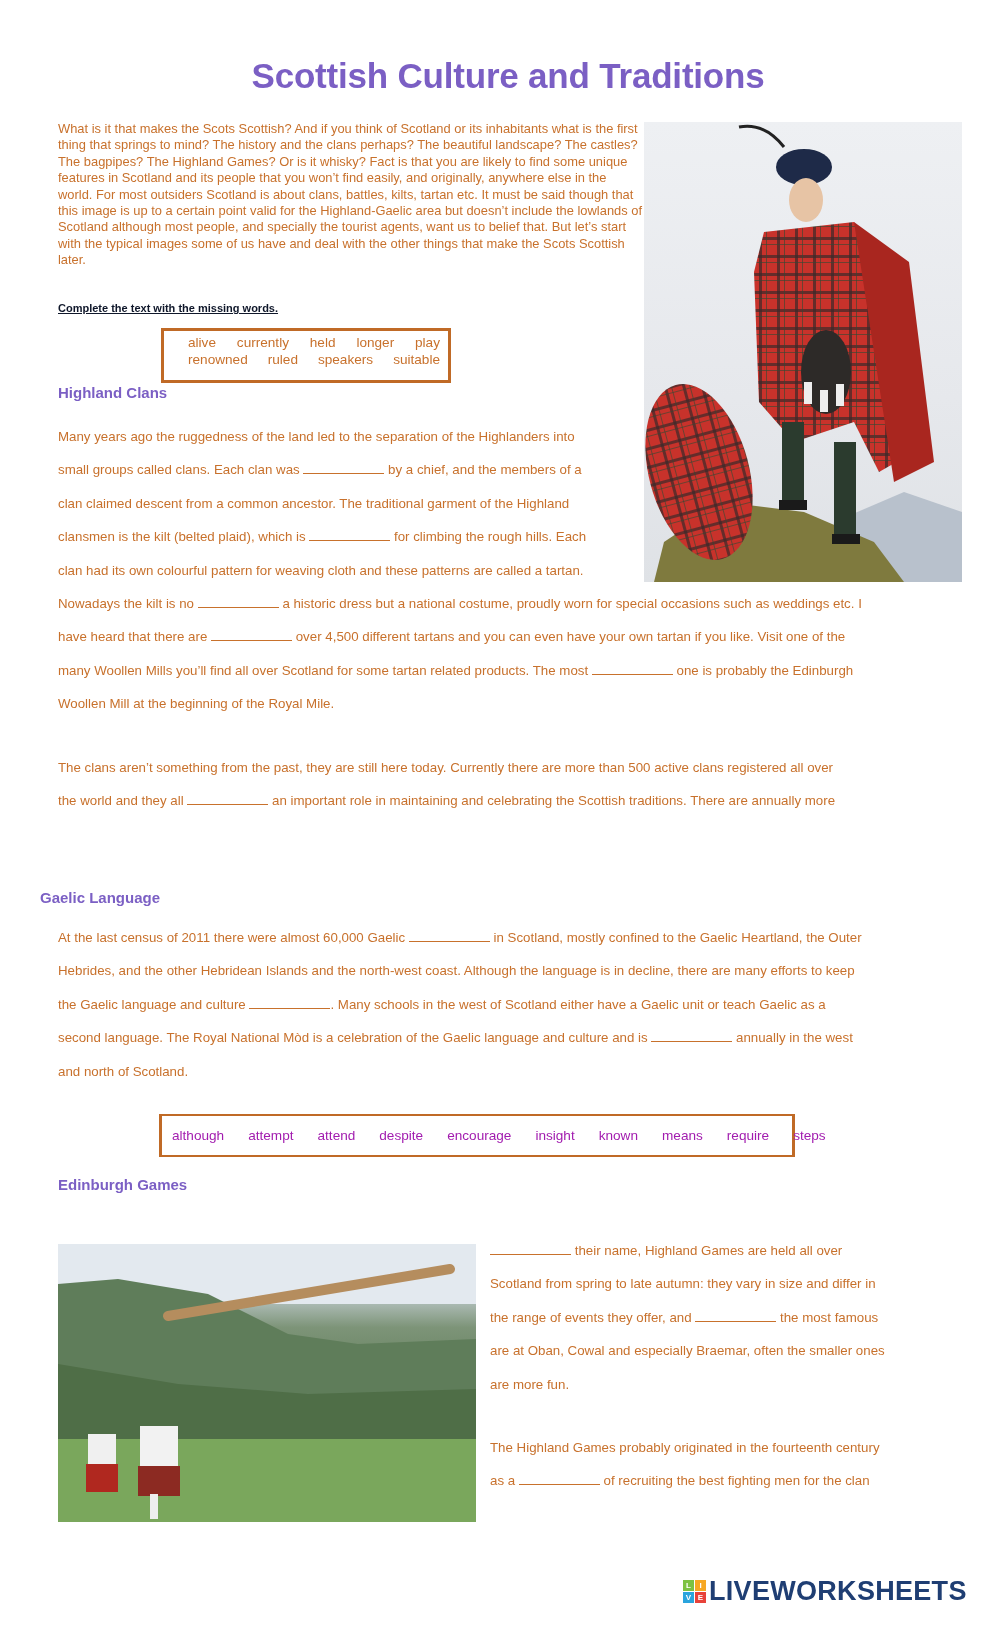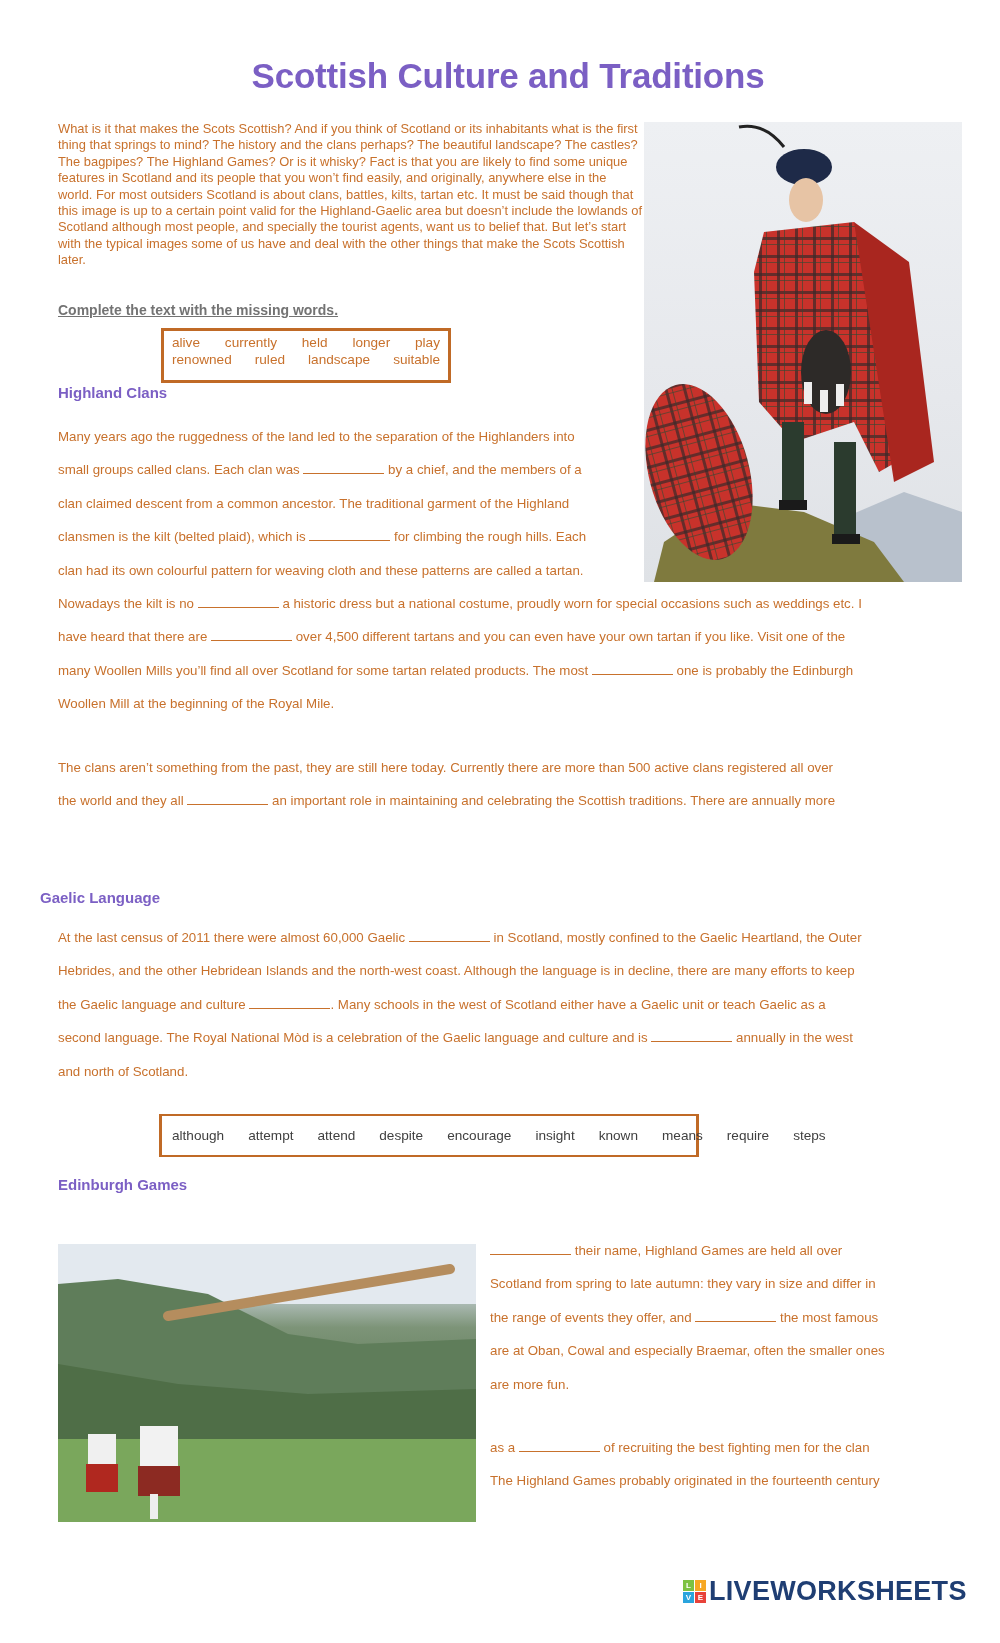--- a/index.html
+++ b/index.html
@@ -8,41 +8,41 @@
     .abs { position: absolute; }
     .title {
       left: 0; width: 976px; top: 56px; text-align: center;
       font-size: 35px; font-weight: bold; color: #7b5fc4; letter-spacing: -0.2px; padding-left: 40px;
     }
     .intro {
       left: 58px; top: 121px; width: 584px;
       font-size: 12.9px; line-height: 16.4px; color: #c8712c;
     }
     .instruction {
-      left: 58px; top: 302px; font-size: 14px; font-weight: bold;
-      color: #737373; text-decoration: underline;
+      left: 58px; top: 302px; font-size: 11px; font-weight: bold;
+      color: #0f172a; text-decoration: underline;
     }
     .wordbox1 {
       left: 161px; top: 328px; width: 290px; height: 55px;
-      border: 3px solid #c06a26; padding: 4px 8px 0 8px;
+      border: 3px solid #c06a26; padding: 4px 8px 0 24px;
       font-size: 13.6px; line-height: 16.5px; color: #c8712c;
     }
     .wordbox1 .row { display: flex; justify-content: space-between; }
     .heading {
       font-size: 15px; font-weight: bold; color: #7b5fc4;
     }
     .para {
       font-size: 13.3px; line-height: 33.4px; color: #c8712c;
     }
     .blank { display: inline-block; border-bottom: 1px solid #c8712c; height: 12px; vertical-align: baseline; }
     .wordbox2 {
-      left: 159px; top: 1114px; width: 540px; height: 43px;
+      left: 159px; top: 1114px; width: 636px; height: 43px;
       border: 3px solid #c06a26; border-top-width: 2px; border-bottom-width: 2px;
       display: flex; align-items: center; padding-left: 10px;
-      font-size: 13.6px; color: #404040;
+      font-size: 13.6px; color: #a21caf;
     }
     .wordbox2 span { margin-right: 24px; }
     .img-highlander {
       left: 644px; top: 122px; width: 318px; height: 460px;
       background: linear-gradient(180deg, #eef0f3 0%, #e6e8ec 60%, #dfe2e6 100%);
       overflow: hidden;
     }
     .img-games {
       left: 58px; top: 1244px; width: 418px; height: 278px;
       background: linear-gradient(180deg, #dfe6ee 0%, #cdd6df 15%, #7d9478 30%, #5d7a55 55%, #6f9a5a 75%, #7aa85e 100%);
@@ -98,21 +98,21 @@
   <div class="row">
     <span>alive</span>
     <span>currently</span>
     <span>held</span>
     <span>longer</span>
     <span>play</span>
   </div>
   <div class="row">
     <span>renowned</span>
     <span>ruled</span>
-    <span>landscape</span>
+    <span>speakers</span>
     <span>suitable</span>
   </div>
 </div>
 
 <h2 class="abs heading" style="left:58px; top:384px;">Highland Clans</h2>
 
 <div class="abs para" style="left:58px; top:420px; width:880px;">
   <div><span>Many years ago the ruggedness of the land led to the separation of the Highlanders into</span></div>
   <div><span>small groups called clans. Each clan was </span><span class="blank" style="width:81px"></span><span> by a chief, and the members of a</span></div>
   <div><span>clan claimed descent from a common ancestor. The traditional garment of the Highland</span></div>
@@ -171,22 +171,22 @@
 
 <div class="abs para" style="left:490px; top:1234px; width:470px;">
   <div><span></span><span class="blank" style="width:81px"></span><span> their name, Highland Games are held all over</span></div>
   <div><span>Scotland from spring to late autumn: they vary in size and differ in</span></div>
   <div><span>the range of events they offer, and </span><span class="blank" style="width:81px"></span><span> the most famous</span></div>
   <div><span>are at Oban, Cowal and especially Braemar, often the smaller ones</span></div>
   <div><span>are more fun.</span></div>
 </div>
 
 <div class="abs para" style="left:490px; top:1431px; width:470px;">
+  <div><span>The Highland Games probably originated in the fourteenth century</span></div>
   <div><span>as a </span><span class="blank" style="width:81px"></span><span> of recruiting the best fighting men for the clan</span></div>
-  <div><span>The Highland Games probably originated in the fourteenth century</span></div>
 </div>
 
 <div class="abs logo">
   <div class="logo-blocks">
     <div style="background:#7dc242">L</div>
     <div style="background:#f7a823">I</div>
     <div style="background:#2aa4dd">V</div>
     <div style="background:#e8423a">E</div>
   </div>
   <span class="logo-text">LIVEWORKSHEETS</span>

